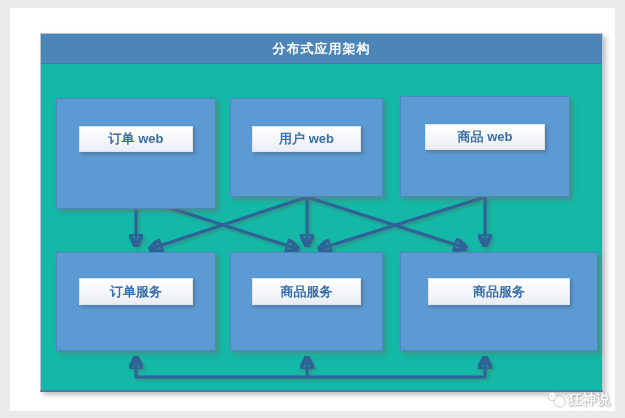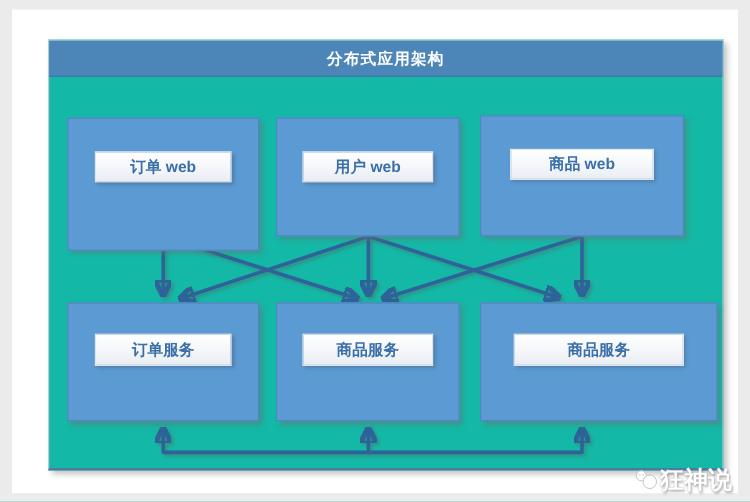--- a/index.html
+++ b/index.html
@@ -57,21 +57,21 @@
   .n2{left:189px;top:34px;width:153px;height:99px;text-align:center;}
   .n3{left:359px;top:32px;width:170px;height:101px;text-align:center;}
   .n4{left:15px;top:188px;width:160px;height:99px;}
   .n5{left:189px;top:188px;width:153px;height:99px;}
   .n6{left:359px;top:188px;width:198px;height:99px;}
   .n4 .node-label,.n5 .node-label,.n6 .node-label{margin-top:25px;height:27px;}
   
   .watermark{
     position:absolute;right:5px;bottom:0px;height:22px;
     display:flex;align-items:center;gap:0;
-    color:#ffffff;font-size:20px;font-weight:bold;
+    color:#ffffff;font-size:14px;font-weight:bold;
     text-shadow:0 0 1px #9a9a9a,1px 1px 2px rgba(0,0,0,0.30);
   }
   .wm-icon{flex:0 0 auto;}
 </style>
 </head>
 <body>
 
 <div class="stage">
   <div class="card">
 

